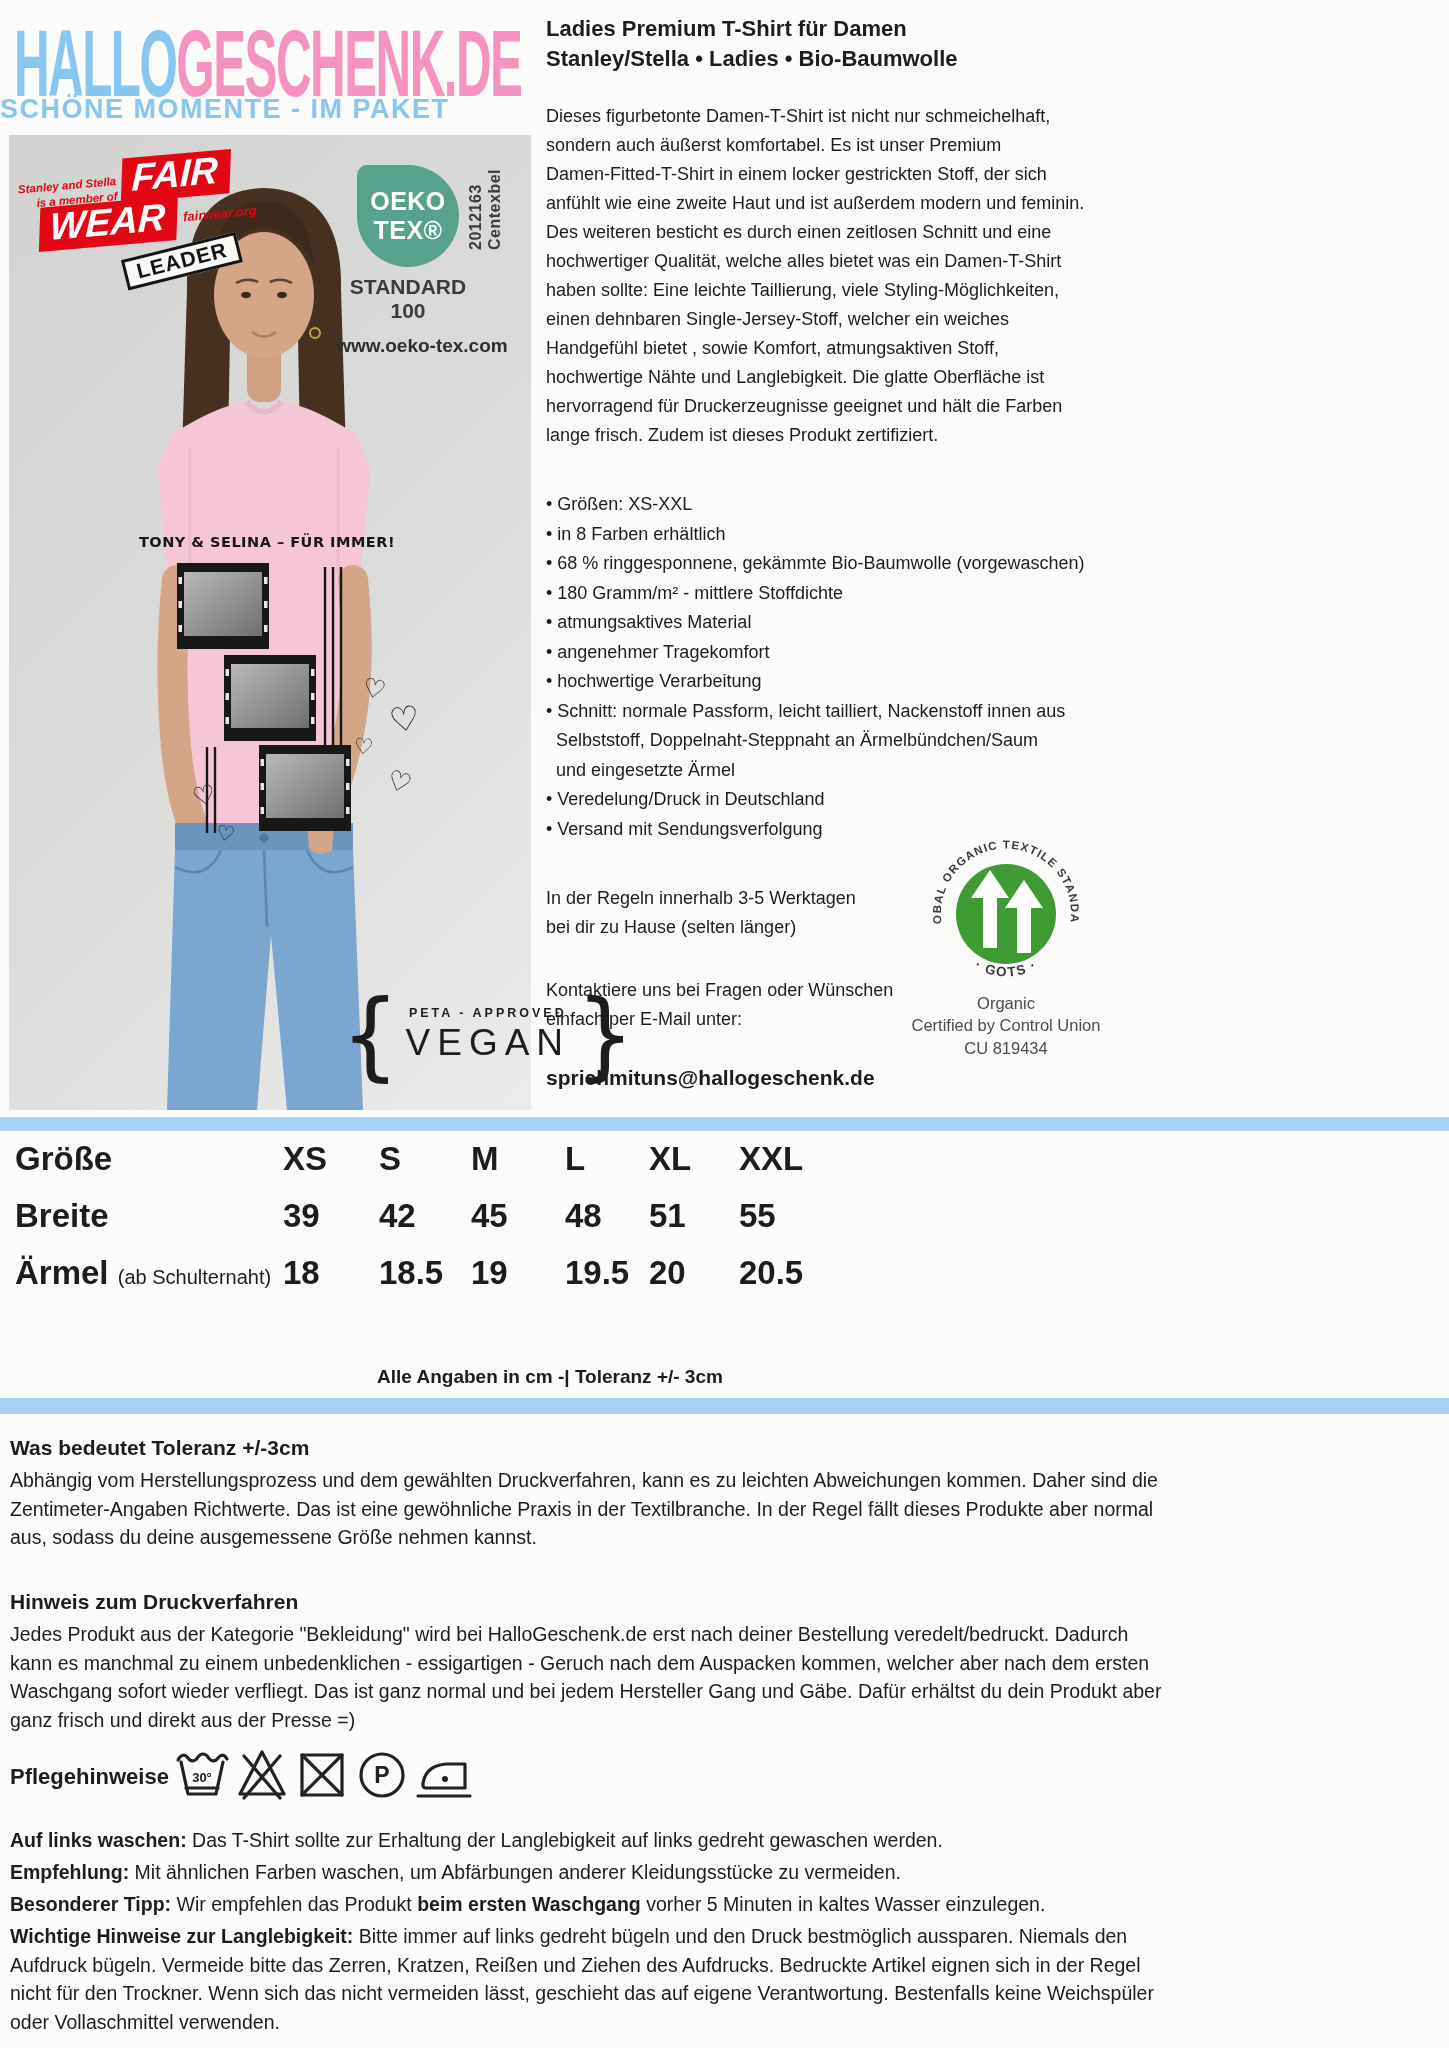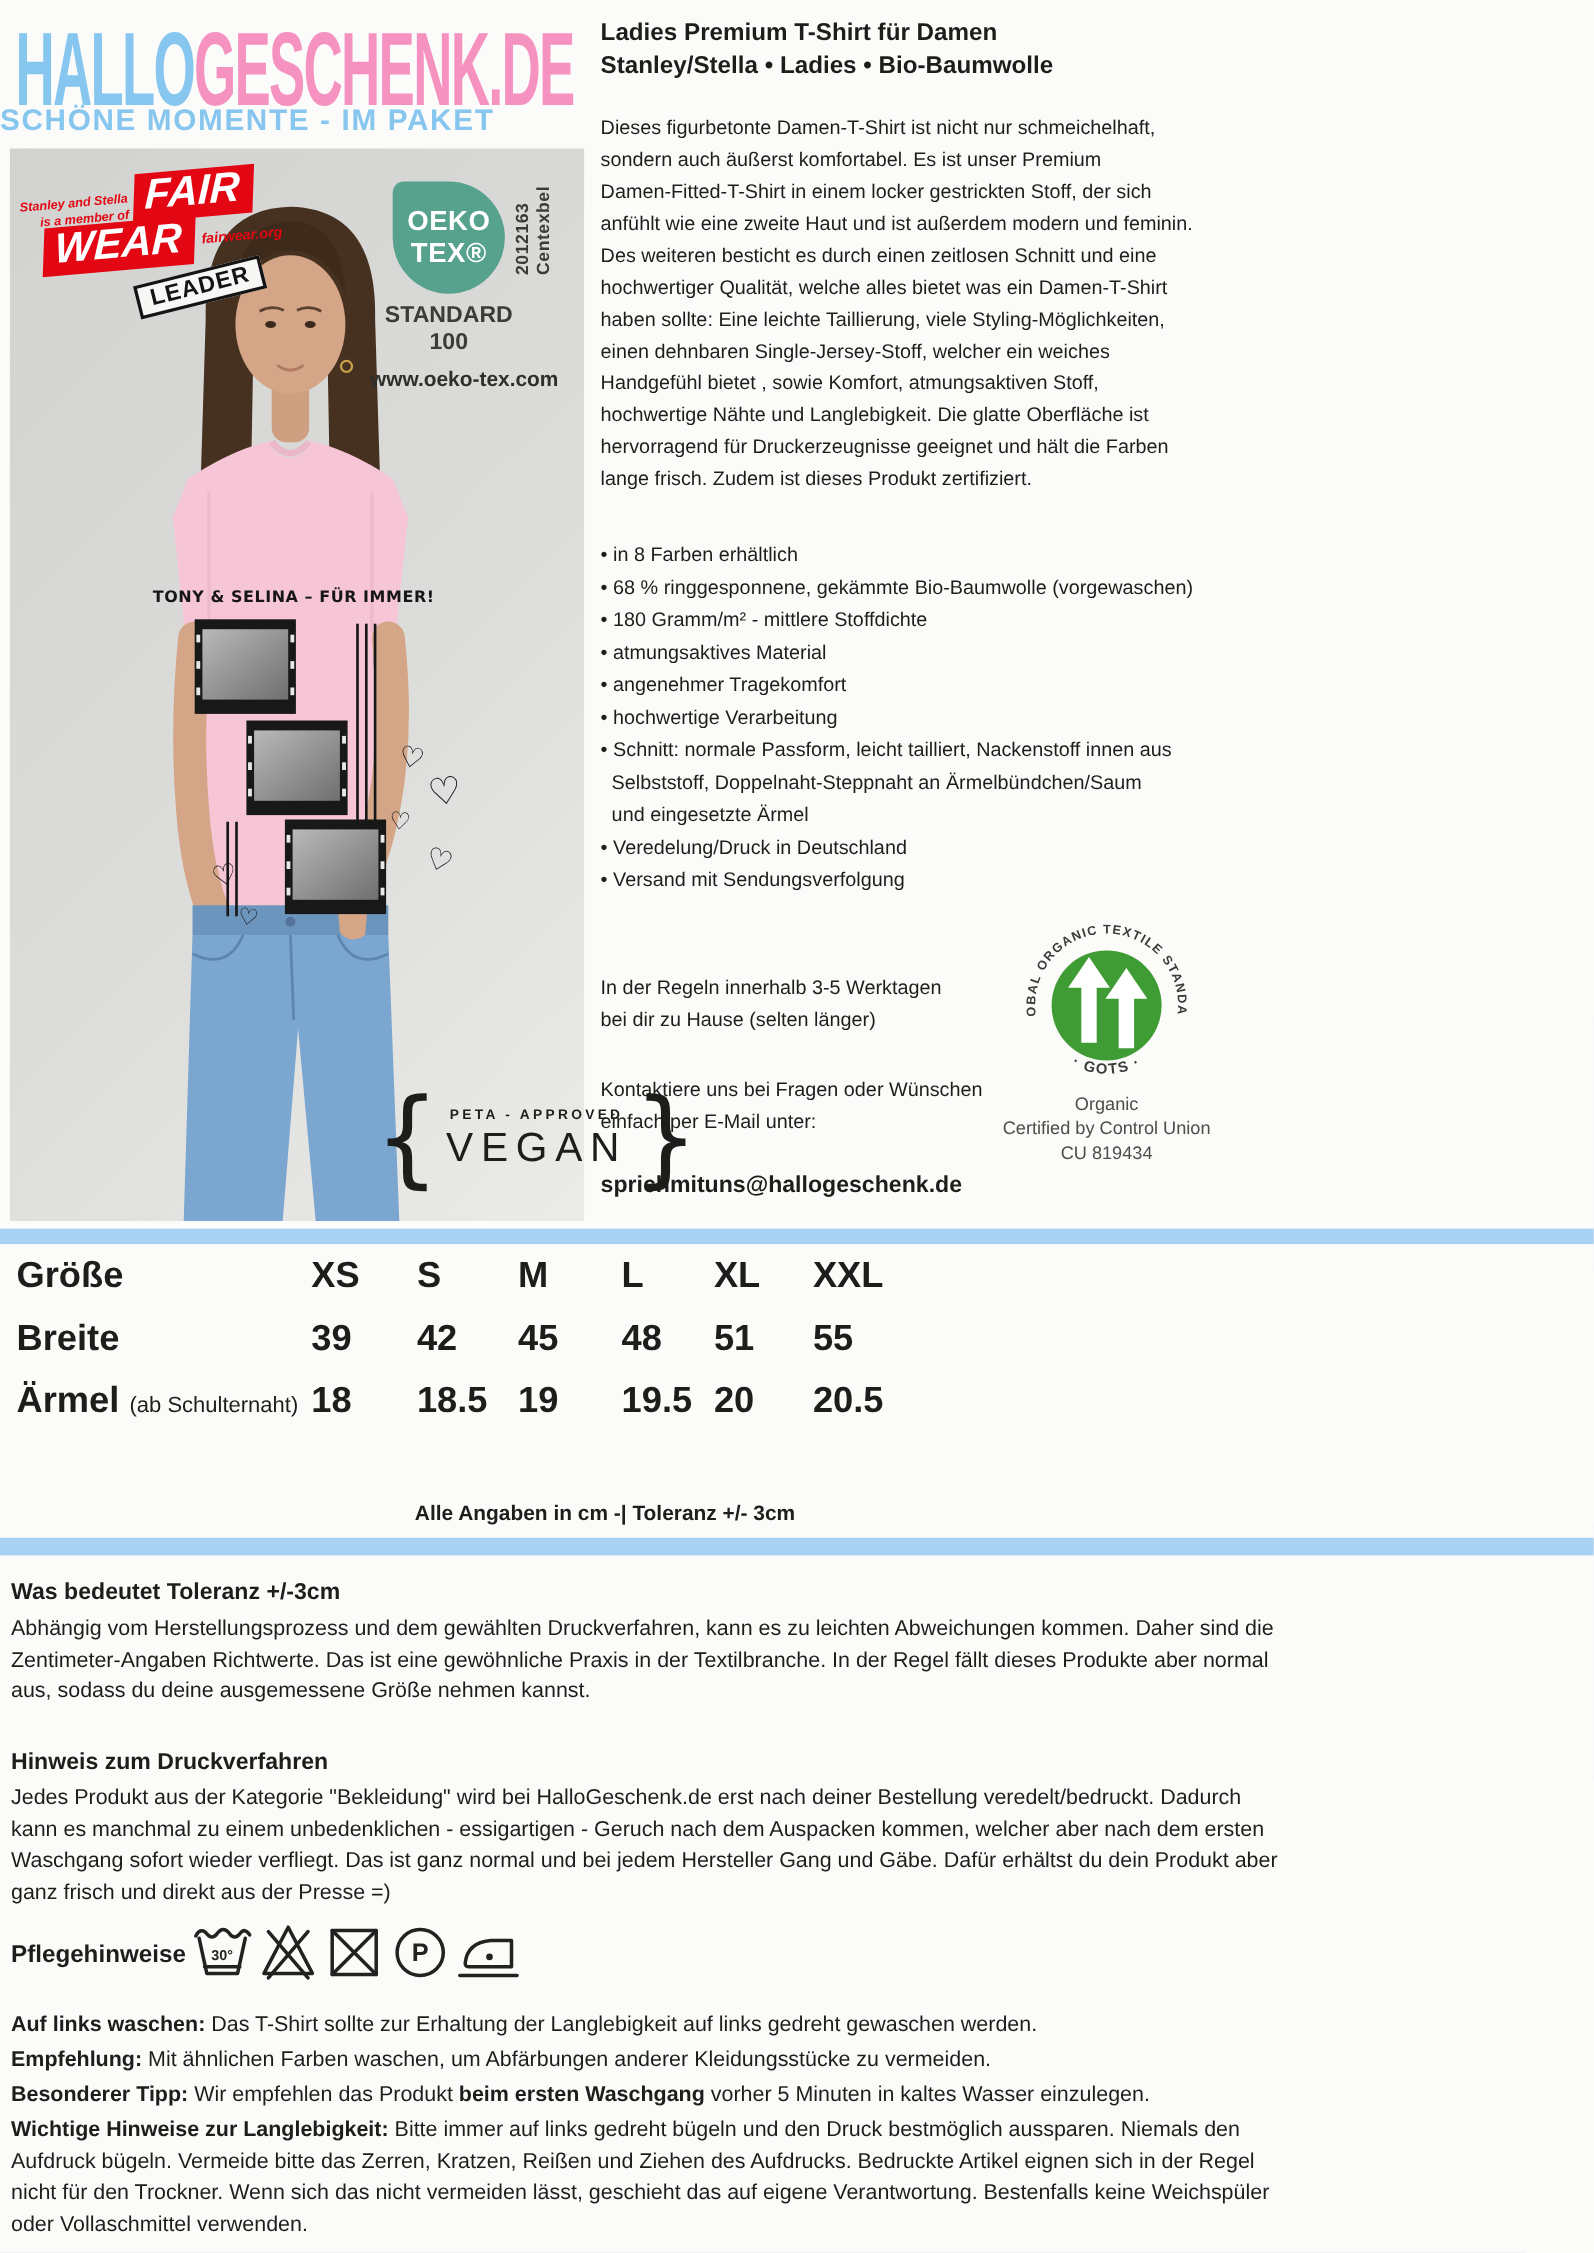--- a/index.html
+++ b/index.html
@@ -239,20 +239,21 @@
 anfühlt wie eine zweite Haut und ist außerdem modern und feminin.
 Des weiteren besticht es durch einen zeitlosen Schnitt und eine
 hochwertiger Qualität, welche alles bietet was ein Damen-T-Shirt
 haben sollte: Eine leichte Taillierung, viele Styling-Möglichkeiten,
 einen dehnbaren Single-Jersey-Stoff, welcher ein weiches
 Handgefühl bietet , sowie Komfort, atmungsaktiven Stoff,
 hochwertige Nähte und Langlebigkeit. Die glatte Oberfläche ist
 hervorragend für Druckerzeugnisse geeignet und hält die Farben
 lange frisch. Zudem ist dieses Produkt zertifiziert.</div>
   <ul class="abs bullets">
+    <li>• Größen: XS-XXL</li>
     <li>• in 8 Farben erhältlich</li>
     <li>• 68 % ringgesponnene, gekämmte Bio-Baumwolle (vorgewaschen)</li>
     <li>• 180 Gramm/m² - mittlere Stoffdichte</li>
     <li>• atmungsaktives Material</li>
     <li>• angenehmer Tragekomfort</li>
     <li>• hochwertige Verarbeitung</li>
     <li>• Schnitt: normale Passform, leicht tailliert, Nackenstoff innen aus
   Selbststoff, Doppelnaht-Steppnaht an Ärmelbündchen/Saum
   und eingesetzte Ärmel</li>
     <li>• Veredelung/Druck in Deutschland</li>

